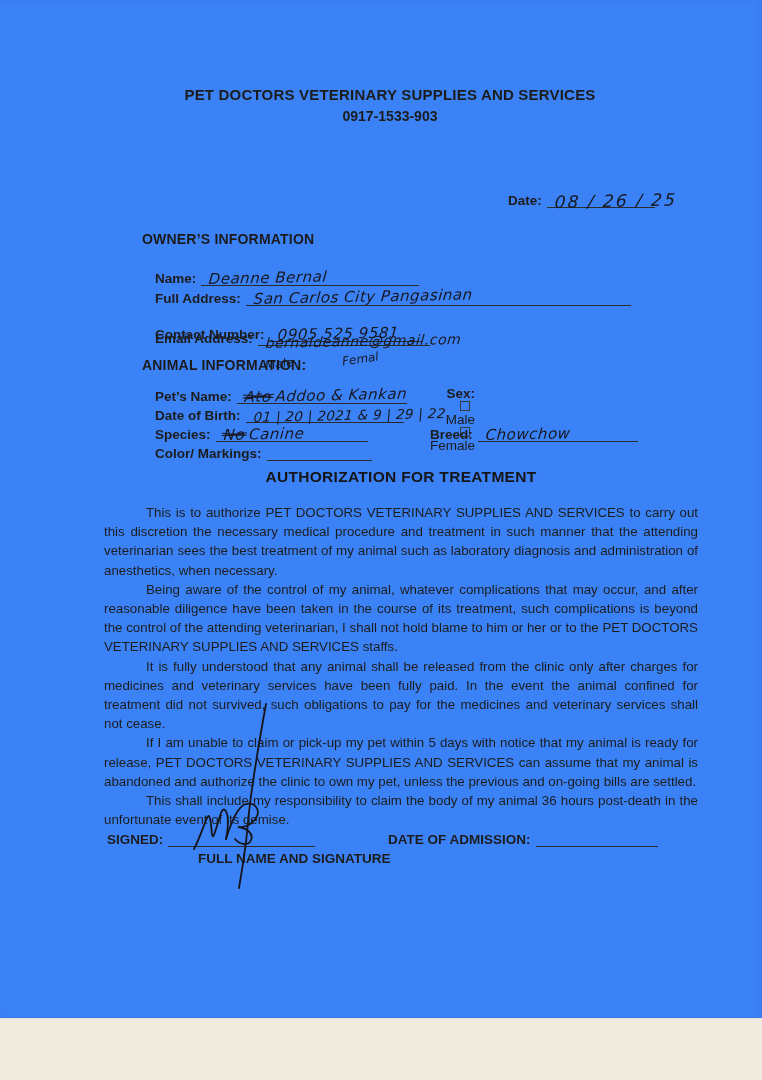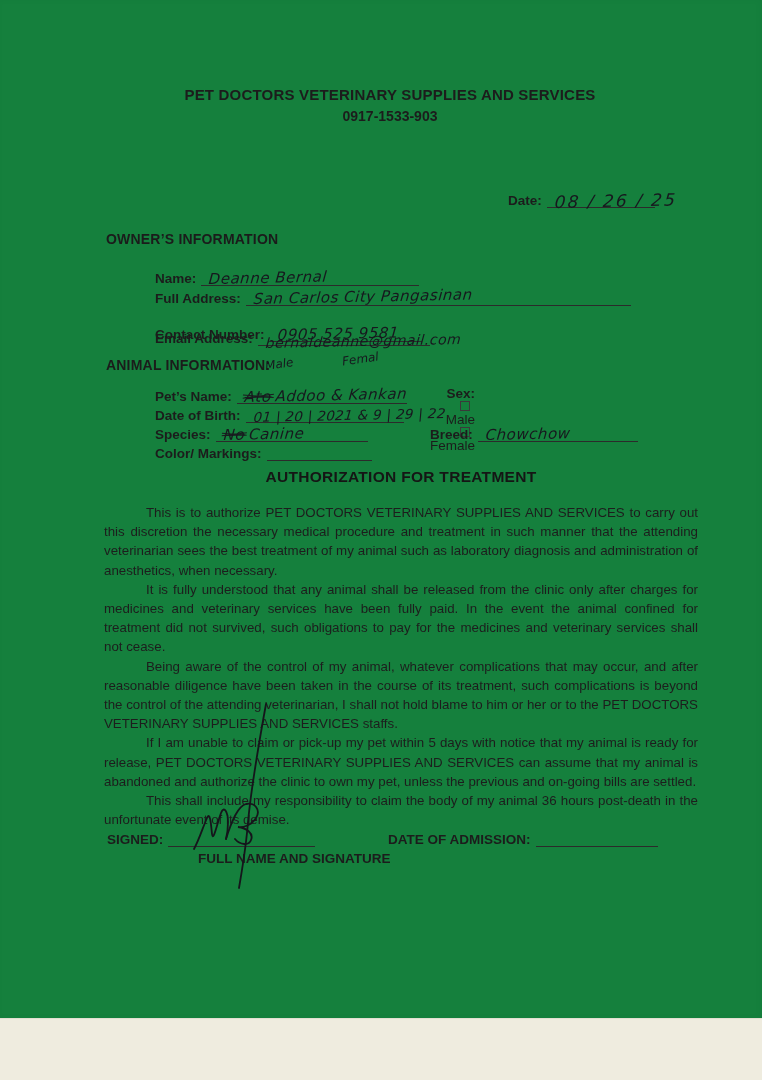--- a/index.html
+++ b/index.html
@@ -4,21 +4,21 @@
 <style>
   html,body{margin:0;padding:0;}
   body{
     width:762px;height:1080px;
     font-family:"Liberation Sans",sans-serif;
     background:#e8eaec;
     position:relative;overflow:hidden;
   }
   .paper{
     position:absolute;left:0;top:0;width:762px;height:1018px;
-    background:#15803d;
+    background:#3b82f6;
     box-shadow:inset -2px 0 6px rgba(0,0,0,0.03);
   }
   .edge-strip{
     position:absolute;left:0;top:1018px;width:762px;height:62px;
     background:#efecdf;
     border-top:1px solid #e2dfd2;
   }
   .header{
     position:absolute;left:60px;top:86px;width:660px;
     text-align:center;color:#1c1c1c;
@@ -54,21 +54,21 @@
     font-weight:normal;font-size:12px;color:#17171e;
     transform:rotate(-8deg);white-space:nowrap;
   }
   .anno-male{left:28px;top:-29px;}
   .anno-female{left:105px;top:-34px;}
   .cb{
     display:inline-block;width:8px;height:8px;
     border:1.3px solid #3a3a3a;margin:0 5px 1px 9px;vertical-align:-1px;
   }
   .section-title{
-    position:absolute;font-size:14px;font-weight:bold;color:#1b1b1b;letter-spacing:.2px;
+    position:absolute;font-size:14px;font-weight:bold;color:#1b1b1b;letter-spacing:.2px;margin-left:36px;
   }
   .auth{
     position:absolute;left:104px;top:468px;width:594px;color:#1d1d1d;
   }
   .auth h2{
     text-align:center;font-size:15.5px;font-weight:bold;margin:0 0 17px 0;
     letter-spacing:.3px;color:#151515;
   }
   .auth p{
     margin:0;font-size:13.3px;line-height:19.2px;
@@ -172,22 +172,22 @@
   <div class="row" style="left:155px;top:443px;">
     <span>Color/ Markings:</span>
     <span class="fill" style="width:105px;">
       <span class="hand"></span>
     </span>
   </div>
 
   <section class="auth">
     <h2>AUTHORIZATION FOR TREATMENT</h2>
     <p>This is to authorize PET DOCTORS VETERINARY SUPPLIES AND SERVICES to carry out this discretion the necessary medical procedure and treatment in such manner that the attending veterinarian sees the best treatment of my animal such as laboratory diagnosis and administration of anesthetics, when necessary.</p>
+    <p>Being aware of the control of my animal, whatever complications that may occur, and after reasonable diligence have been taken in the course of its treatment, such complications is beyond the control of the attending veterinarian, I shall not hold blame to him or her or to the PET DOCTORS VETERINARY SUPPLIES AND SERVICES staffs.</p>
     <p>It is fully understood that any animal shall be released from the clinic only after charges for medicines and veterinary services have been fully paid. In the event the animal confined for treatment did not survived, such obligations to pay for the medicines and veterinary services shall not cease.</p>
-    <p>Being aware of the control of my animal, whatever complications that may occur, and after reasonable diligence have been taken in the course of its treatment, such complications is beyond the control of the attending veterinarian, I shall not hold blame to him or her or to the PET DOCTORS VETERINARY SUPPLIES AND SERVICES staffs.</p>
     <p>If I am unable to claim or pick-up my pet within 5 days with notice that my animal is ready for release, PET DOCTORS VETERINARY SUPPLIES AND SERVICES can assume that my animal is abandoned and authorize the clinic to own my pet, unless the previous and on-going bills are settled.</p>
     <p>This shall include my responsibility to claim the body of my animal 36 hours post-death in the unfortunate event of its demise.</p>
   </section>
 
   <div class="row" style="left:107px;top:829px;">
     <span>SIGNED:</span>
     <span class="fill" style="width:147px;"></span>
   </div>
   <div class="caption" style="left:155px;top:851px;padding-left:43px;">FULL NAME AND SIGNATURE</div>
 

